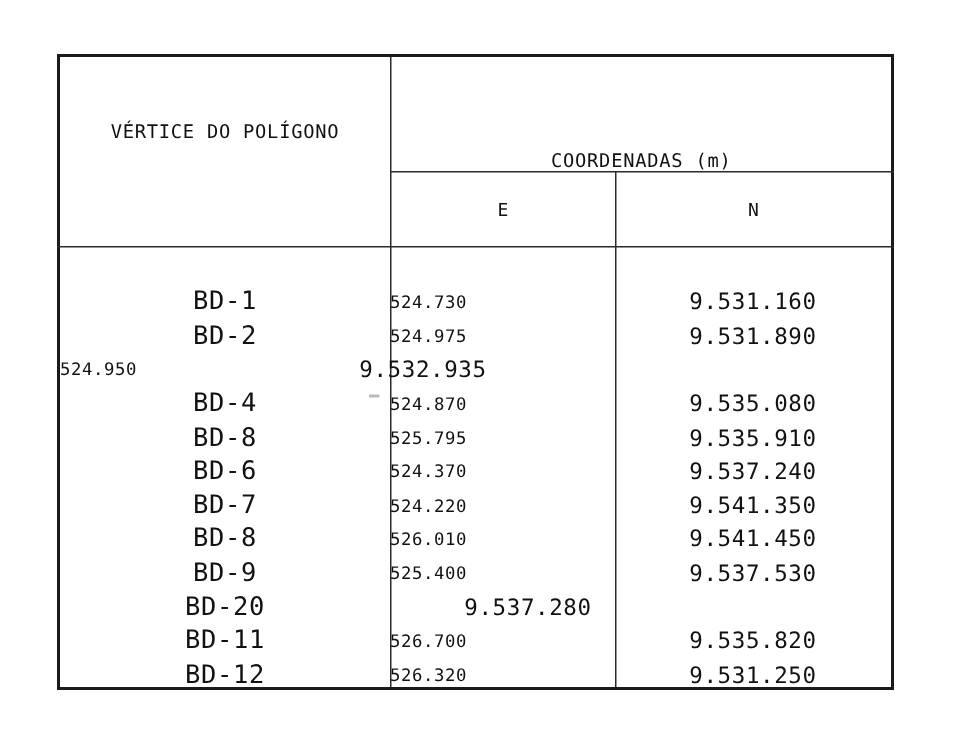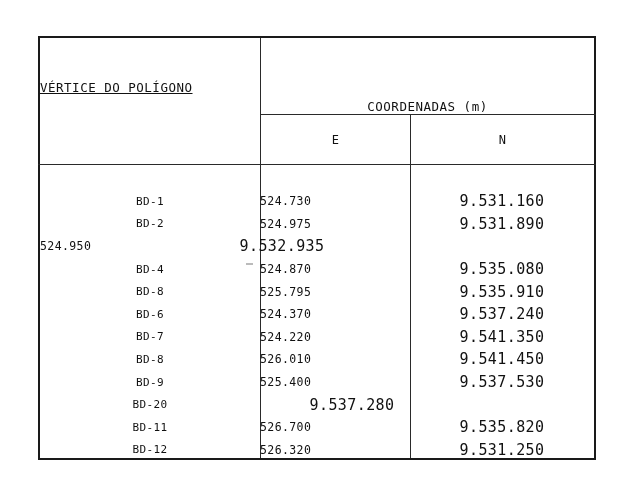--- a/index.html
+++ b/index.html
@@ -87,23 +87,22 @@
 
   
   .hdr-vertice {
     position: absolute;
     left: 2px;
     top: 2px;
     width: 220px;
     height: 126px;
     display: flex;
     align-items: center;
-    justify-content: flex-start;
+    justify-content: center;
     text-align: center;
-    text-decoration: underline;
   }
   .hdr-vertice span {
     font-size: 12.5px;
     letter-spacing: 0.5px;
     position: relative;
     top: -14px;
   }
 
   .hdr-coord {
     position: absolute;
@@ -155,21 +154,21 @@
     box-sizing: border-box;
   }
   .row {
     display: flex;
     height: 22.6px;
     align-items: center;
   }
   .cell-vertex {
     width: 220px;
     text-align: center;
-    font-size: 11px;
+    font-size: 17px;
     letter-spacing: 0.4px;
   }
   .cell-e {
     width: 150px;
     text-align: left;
     font-size: 11.5px;
     letter-spacing: 0.4px;
   }
   .cell-n {
     width: 184px;

